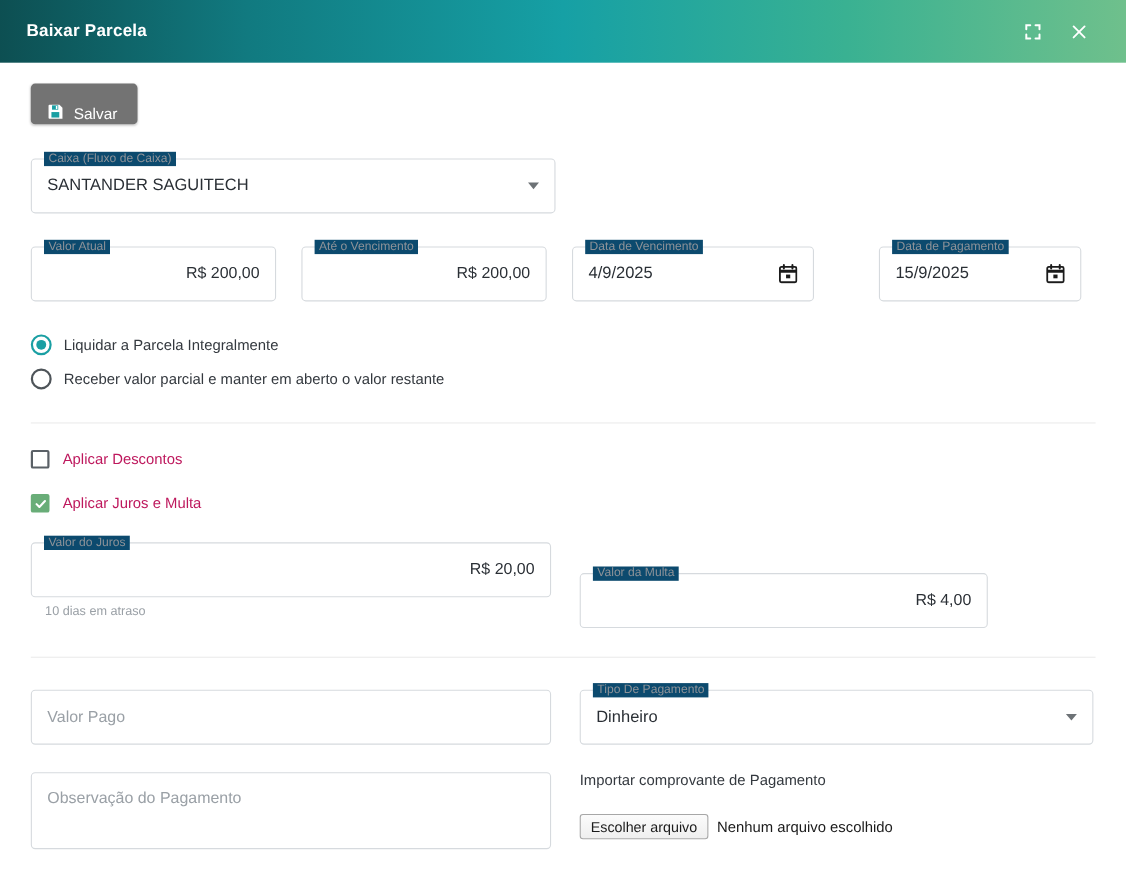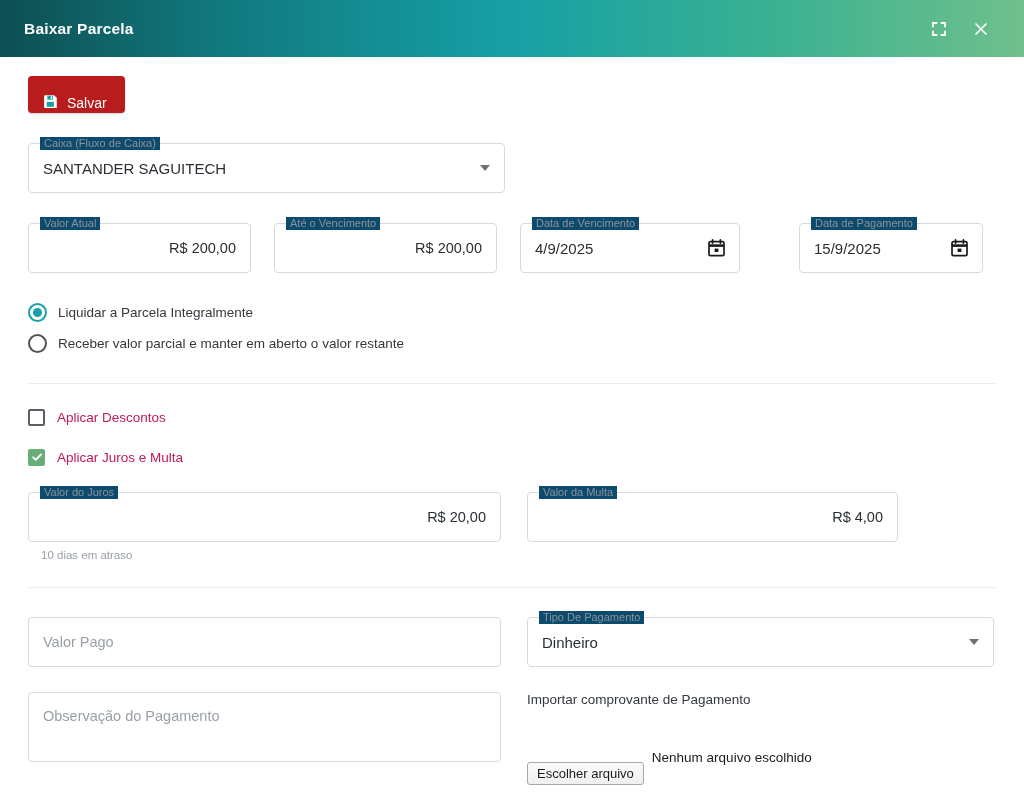--- a/index.html
+++ b/index.html
@@ -43,21 +43,21 @@
     padding: 0 28px;
     height: 737px;
   }
 
   
   .save-row { padding-top: 19px; }
   .btn-save {
     display: inline-flex;
     align-items: center;
     gap: 9px;
-    background: #b91c1c;
+    background: #737373;
     color: #ffffff;
     border: none;
     border-radius: 4px;
     height: 37px;
     padding: 16px 18px 0 15px;
     font-size: 14px;
     font-family: "Liberation Sans", sans-serif;
     cursor: pointer;
     box-shadow: 0 1px 2px rgba(0,0,0,.18);
   }
@@ -193,21 +193,20 @@
   .file-row { display: flex; align-items: center; gap: 8px; }
   .file-btn {
     border: 1px solid #a7a7a7;
     background: linear-gradient(#fbfbfb, #efefef);
     border-radius: 3px;
     font-size: 13px;
     color: #1b1b1b;
     padding: 3px 9px;
     font-family: "Liberation Sans", sans-serif;
     cursor: pointer;
-    margin-top: 32px;
   }
   .file-status { font-size: 13.5px; color: #1b1b1b; }
 </style>
 </head>
 <body>
 
 <div class="titlebar">
   <div class="titlebar-title">Baixar Parcela</div>
   <div class="titlebar-actions">
     <div class="tb-icon">
@@ -323,21 +322,21 @@
   </div>
 
   <div class="row" style="margin-top:24px; gap:26px;">
     <div style="width:473px;">
       <div class="field">
         <span class="notch">Valor do Juros</span>
         <span class="value right">R$ 20,00</span>
       </div>
       <div class="hint">10 dias em atraso</div>
     </div>
-    <div style="width:371px;">
+    <div style="width:371px;margin-top:28px;">
       <div class="field">
         <span class="notch">Valor da Multa</span>
         <span class="value right">R$ 4,00</span>
       </div>
     </div>
   </div>
 
   <div class="divider" style="margin-top:26px;"></div>
 
   <div class="row" style="margin-top:29px; gap:26px;">

